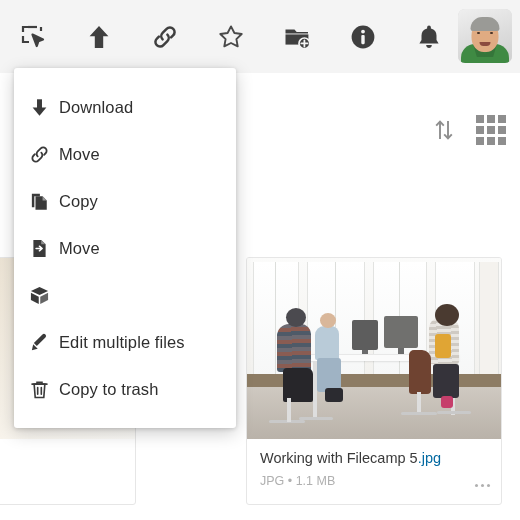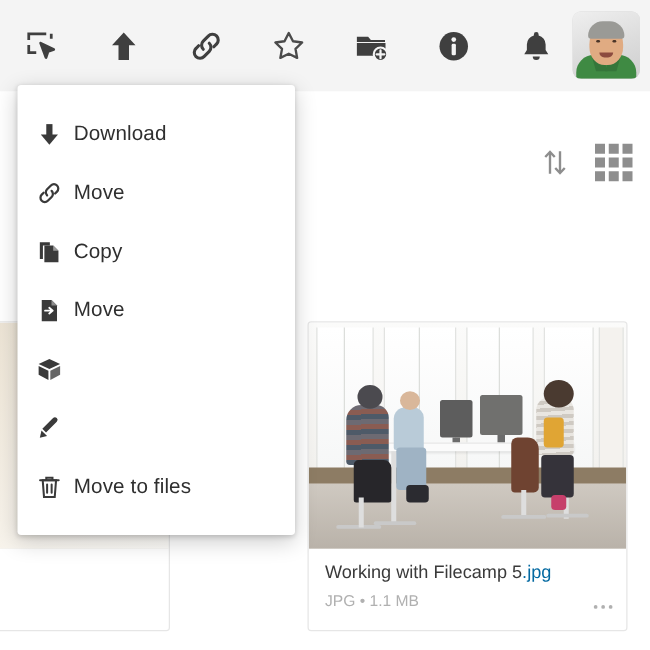--- a/index.html
+++ b/index.html
@@ -469,26 +469,27 @@
     </span>
   </div>
 
   <div class="menu-item">
     <span class="menu-icon">
       <svg width="21" height="21" viewBox="0 0 22 22" fill="#3a3a3a">
         <path d="M17.2 2.6a2.2 2.2 0 0 1 0 3.1l-9 9-3.1-3.1 9-9a2.2 2.2 0 0 1 3.1 0z"></path>
         <path d="M4.4 12.9 3 19l6.1-1.4z"></path>
       </svg>
     </span>
+    <span class="menu-label">Edit multiple files</span>
   </div>
 
   <div class="menu-item">
     <span class="menu-icon">
       <svg width="21" height="21" viewBox="0 0 22 22" fill="none" stroke="#3a3a3a" stroke-width="1.7">
         <path d="M3.2 5.4h15.6" stroke-linecap="round"></path>
         <path d="M8.4 5.4V3.4h5.2v2"></path>
         <path d="M5.4 5.4 6.5 19.4h9L16.6 5.4z"></path>
         <path d="M9.1 9v7M12.9 9v7" stroke-linecap="round"></path>
       </svg>
     </span>
-    <span class="menu-label">Move to files</span>
+    <span class="menu-label">Copy to trash</span>
   </div>
 </div>
 
 </body></html>

